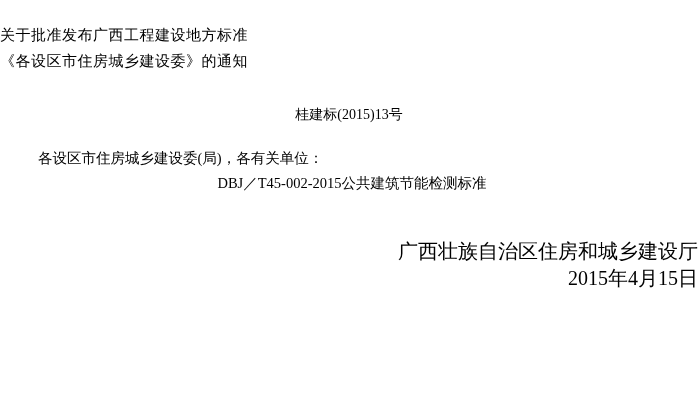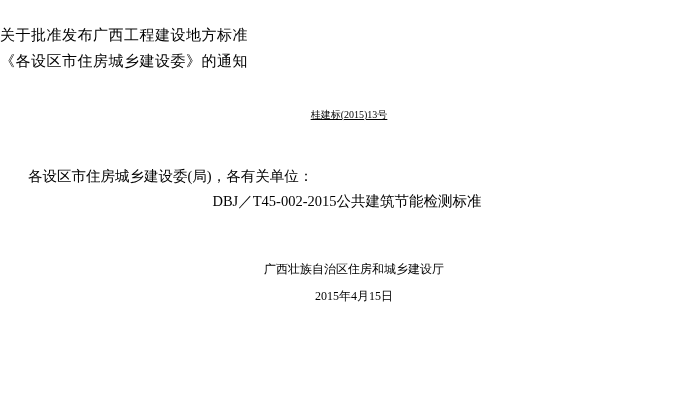--- a/index.html
+++ b/index.html
@@ -27,26 +27,26 @@
   }
   .title-line {
     font-size: 15px;
     line-height: 26px;
     letter-spacing: 0.5px;
     color: #000;
   }
   .doc-number {
     margin-top: 30px;
     text-align: center;
-    font-size: 10px;
+    font-size: 14px;
     line-height: 22px;
-    text-decoration: underline;
   }
   .body-block {
-    margin-top: 38px;
+    margin-top: 20px;
+    padding-left: 10px;
     padding-right: 14px;
   }
   .para {
     font-size: 14.5px;
     line-height: 25px;
     text-align: justify;
     text-justify: inter-ideograph;
   }
   .para.indent {
     text-indent: 28px;
@@ -59,22 +59,23 @@
     line-height: 25px;
     padding-left: 10px;
     text-align: center;
   }
   .signature {
     margin-top: 42px;
     text-align: center;
     padding-left: 10px;
   }
   .sign-line {
-    font-size: 12px;
+    font-size: 20px;
     line-height: 27px;
+    text-align: right;
   }
 </style>
 </head>
 <body>
 
 <div class="page">
 
   <div class="title-block">
     <div class="title-line">关于批准发布广西工程建设地方标准</div>
     <div class="title-line">《各设区市住房城乡建设委》的通知</div>

